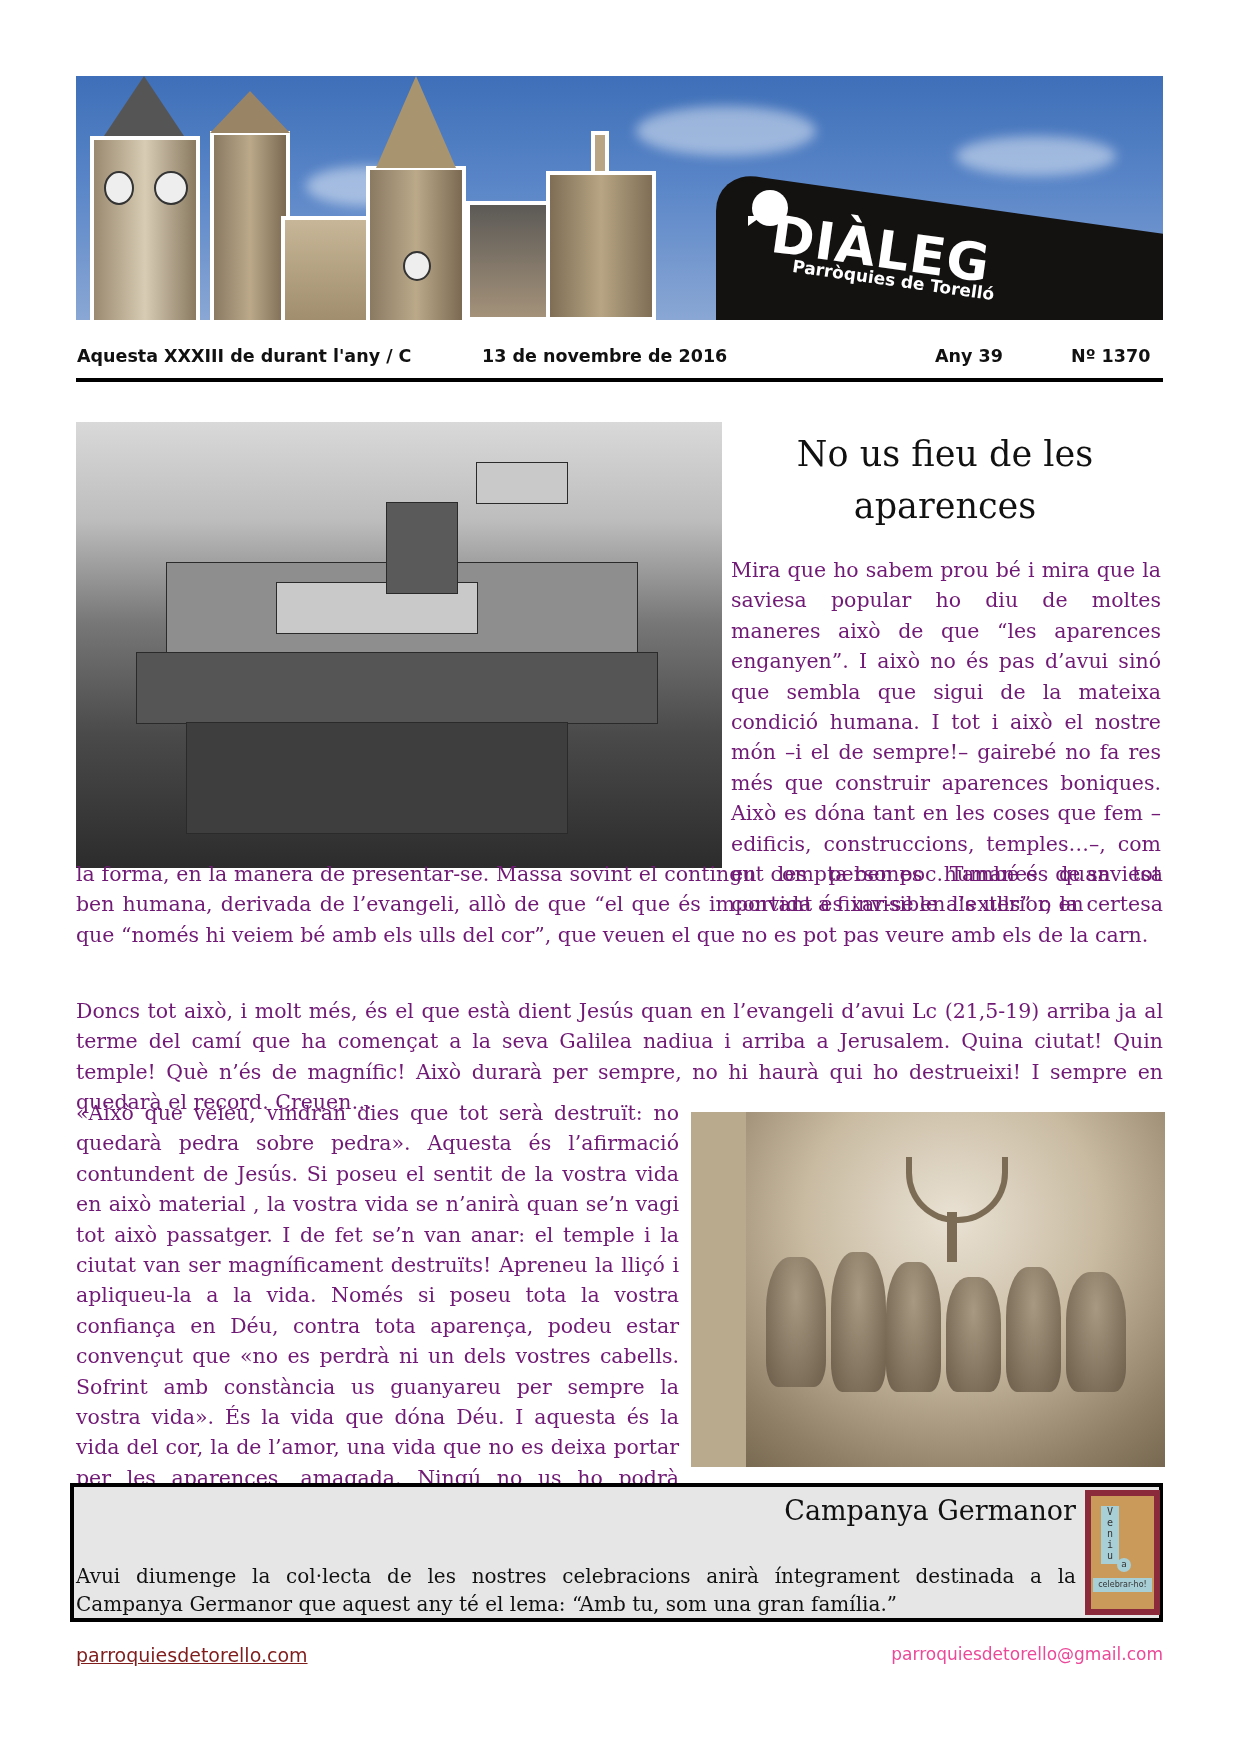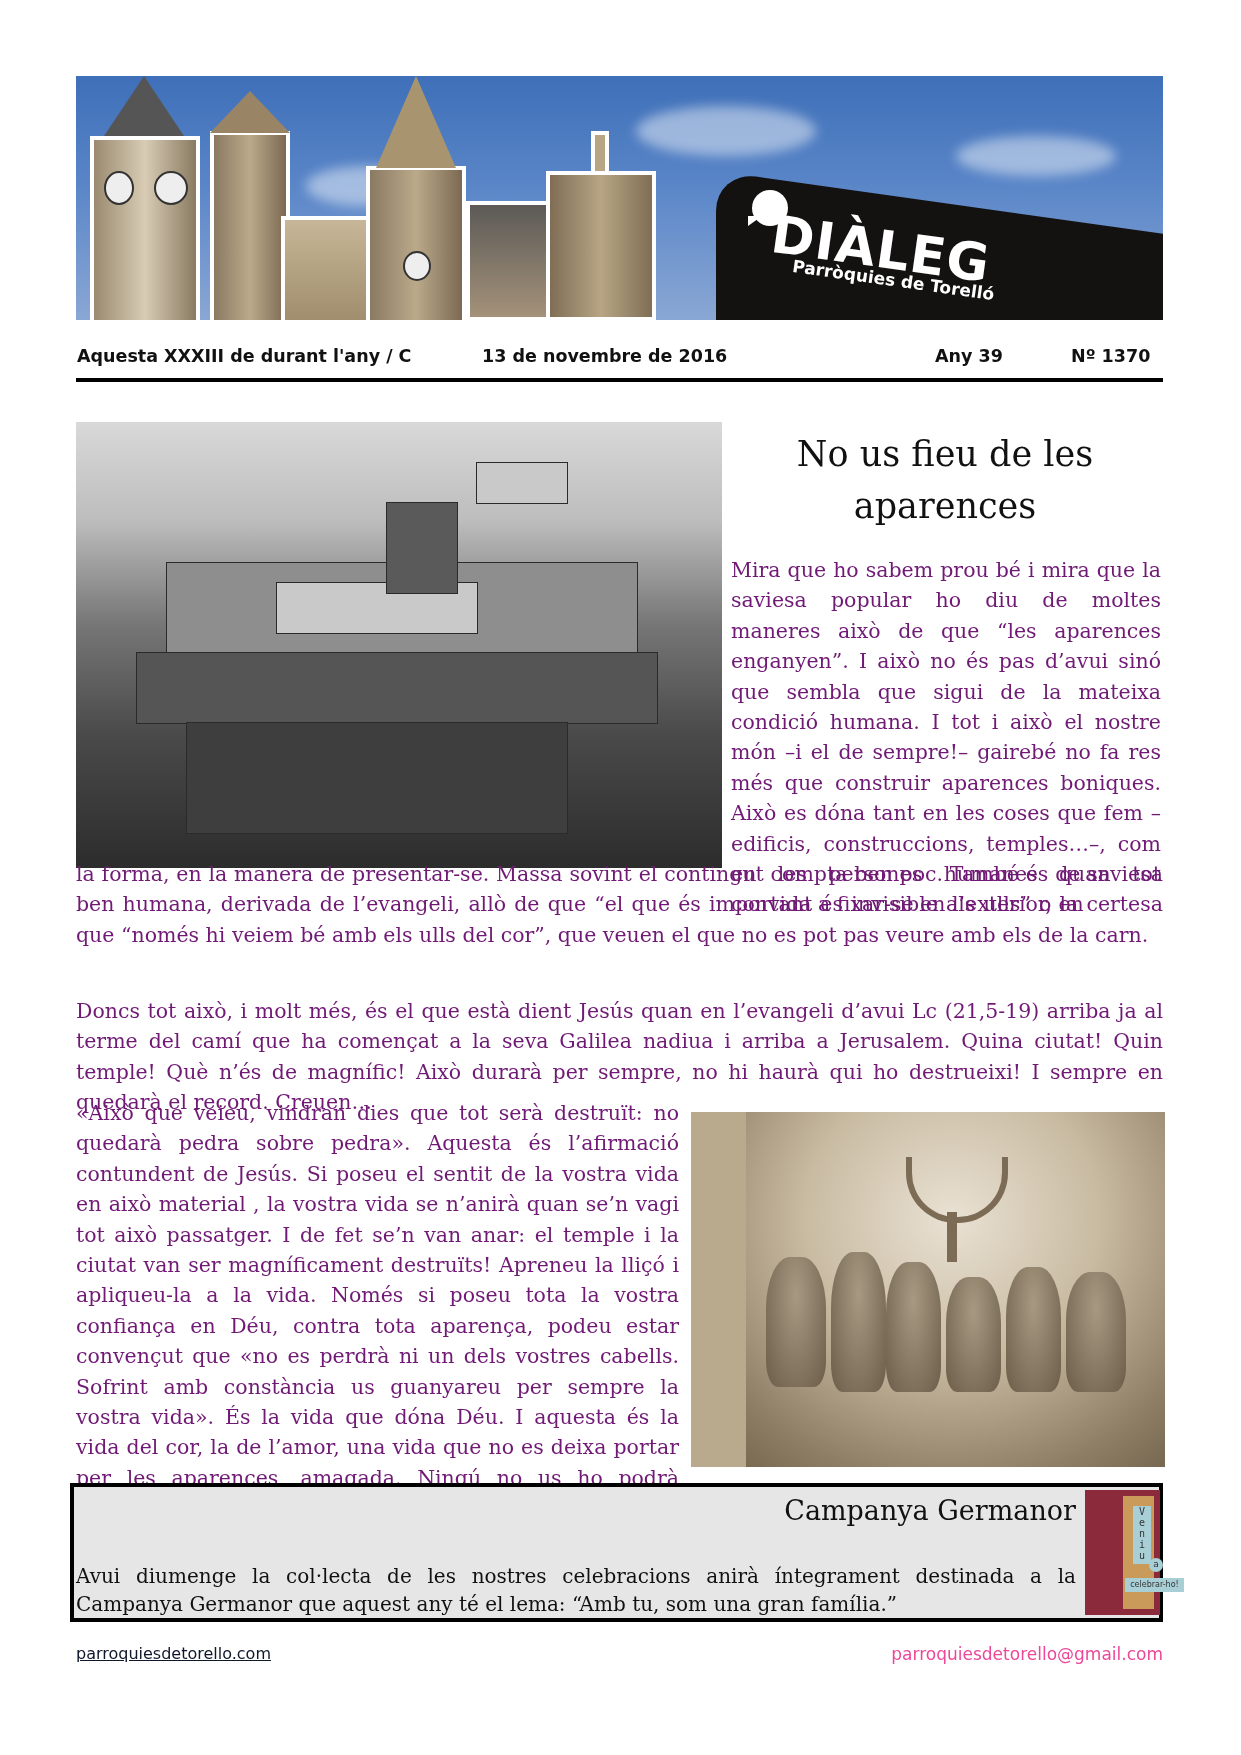--- a/index.html
+++ b/index.html
@@ -39,26 +39,26 @@
   #p3 { left:76px; top:1098px; width:603px; }
   #img-relief { left:691px; top:1112px; width:474px; height:355px; overflow:hidden;
                 background:radial-gradient(ellipse at 55% 30%,#e9e1d3 0%,#c9bba2 40%,#8f7f66 75%,#6a5b45 100%); }
   .fig { position:absolute; background:radial-gradient(ellipse at 50% 30%,#a89982,#6b5d49); border-radius:40% 40% 20% 20%; }
 
   
   #box { left:70px; top:1483px; width:1093px; height:139px; background:#e6e6e6; border:4px solid #000; box-sizing:border-box; }
   #box-title { left:76px; top:1495px; width:1000px; text-align:right; font-size:27px; color:#111; }
   #box-text { left:76px; top:1562px; width:1000px; font-size:20px; line-height:28px; color:#111; text-align:justify; }
   #box-poster { left:1085px; top:1490px; width:75px; height:125px; background:#8a2a3a; }
-  #box-poster-inner { position:absolute; left:6px; top:6px; right:6px; bottom:6px; background:#c99a5a;margin-left:32px; }
+  #box-poster-inner { position:absolute; left:6px; top:6px; right:6px; bottom:6px; background:#c99a5a; }
   #poster-v { position:absolute; left:10px; top:10px; width:18px; height:58px; background:#a9cfd6; font-family:"DejaVu Sans Mono", monospace; font-size:10px; line-height:11px; text-align:center; color:#333; }
   #poster-c { position:absolute; left:2px; top:82px; width:59px; height:14px; background:#a9cfd6; font-family:"DejaVu Sans", sans-serif; font-size:8px; line-height:14px; text-align:center; color:#333; white-space:nowrap; overflow:hidden; }
 
   
-  #footer-link { left:76px; top:1644px; font-family:"DejaVu Sans", sans-serif; font-size:16px; color:#0f172a; text-decoration:underline; }
+  #footer-link { left:76px; top:1644px; font-family:"DejaVu Sans", sans-serif; font-size:19px; color:#7f1d1d; text-decoration:underline; }
   #footer-email { right:78px; top:1644px; font-family:"DejaVu Sans", sans-serif; font-size:17px; color:#ec4899; }
 </style>
 </head>
 <body>
 
 <div id="banner" class="abs">
   <div class="cloud" style="left:560px;top:30px;width:180px;height:50px;"></div>
   <div class="cloud" style="left:880px;top:60px;width:160px;height:40px;"></div>
   <div class="cloud" style="left:230px;top:90px;width:120px;height:40px;"></div>
 

